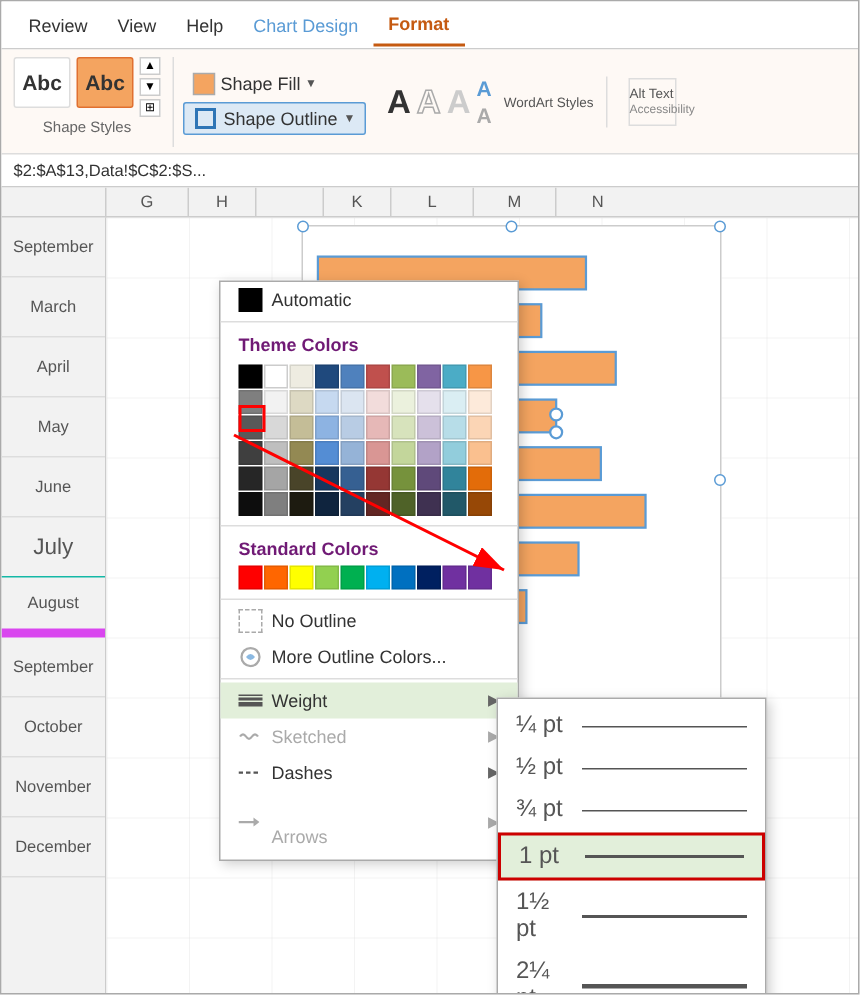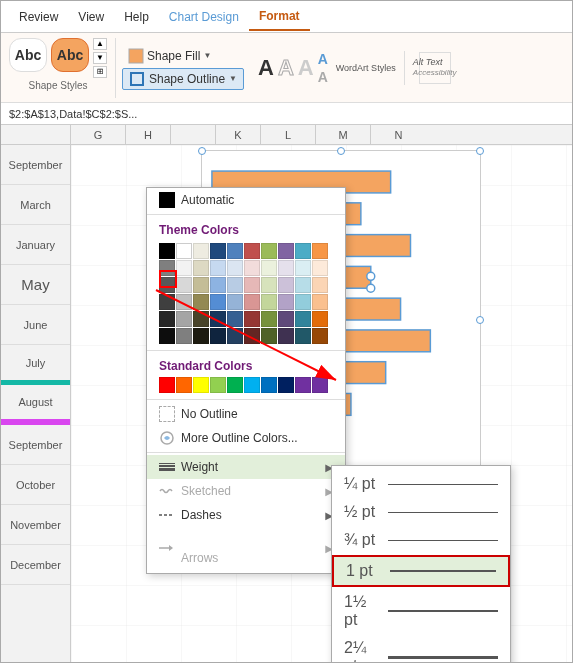--- a/index.html
+++ b/index.html
@@ -83,21 +83,21 @@
       height: 34px;
       border: 1px solid #ddd;
       background: white;
       cursor: pointer;
       display: flex;
       align-items: center;
       justify-content: center;
       font-size: 14px;
       font-weight: bold;
       color: #333;
-      border-radius: 12px;
+      border-radius: 2px;
     }
     .abc-btn.orange-bg {
       background: #f4a460;
       border-color: #e07030;
     }
     .group-label {
       font-size: 10px;
       color: #666;
       text-align: center;
     }
@@ -288,25 +288,24 @@
       flex-direction: column;
       align-items: center;
       padding: 0 8px;
     }
     .alt-text-icon {
       width: 32px;
       height: 32px;
       border: 1px solid #ddd;
       display: flex;
       align-items: center;
-      justify-content: center;
+      justify-content: flex-start;
       font-size: 10px;
       color: #555;
       cursor: pointer;
-      font-style: italic;
     }
   </style>
 </head>
 <body>
 
 <div class="window">
 
   <div class="ribbon-tabs">
     <button class="ribbon-tab">Review</button>
     <button class="ribbon-tab">View</button>
@@ -386,24 +385,24 @@
         <div style="width:45px;border-right:1px solid #ccc;"></div>
         <div style="width:45px;border-right:1px solid #ccc;display:flex;align-items:center;justify-content:center;font-size:11px;color:#555;">K</div>
         <div style="width:55px;border-right:1px solid #ccc;display:flex;align-items:center;justify-content:center;font-size:11px;color:#555;">L</div>
         <div style="width:55px;border-right:1px solid #ccc;display:flex;align-items:center;justify-content:center;font-size:11px;color:#555;">M</div>
         <div style="width:55px;display:flex;align-items:center;justify-content:center;font-size:11px;color:#555;">N</div>
       </div>
 
       <div style="position:absolute;top:20px;left:0;width:70px;bottom:0;background:#f2f2f2;border-right:1px solid #ccc;">
         <div style="height:40px;border-bottom:1px solid #ddd;display:flex;align-items:center;justify-content:center;font-size:11px;color:#555;">September</div>
         <div style="height:40px;border-bottom:1px solid #ddd;display:flex;align-items:center;justify-content:center;font-size:11px;color:#555;">March</div>
-        <div style="height:40px;border-bottom:1px solid #ddd;display:flex;align-items:center;justify-content:center;font-size:11px;color:#555;">January</div>
-        <div style="height:40px;border-bottom:1px solid #ddd;display:flex;align-items:center;justify-content:center;font-size:15px;color:#555;">May</div>
+        <div style="height:40px;border-bottom:1px solid #ddd;display:flex;align-items:center;justify-content:center;font-size:11px;color:#555;">April</div>
+        <div style="height:40px;border-bottom:1px solid #ddd;display:flex;align-items:center;justify-content:center;font-size:11px;color:#555;">May</div>
         <div style="height:40px;border-bottom:1px solid #ddd;display:flex;align-items:center;justify-content:center;font-size:11px;color:#555;">June</div>
-        <div style="height:40px;border-bottom:5px solid #14b8a6;display:flex;align-items:center;justify-content:center;font-size:11px;color:#555;">July</div>
+        <div style="height:40px;border-bottom:1px solid #14b8a6;display:flex;align-items:center;justify-content:center;font-size:15px;color:#555;">July</div>
         <div style="height:40px;border-bottom:6px solid #d946ef;display:flex;align-items:center;justify-content:center;font-size:11px;color:#555;">August</div>
         <div style="height:40px;border-bottom:1px solid #ddd;display:flex;align-items:center;justify-content:center;font-size:11px;color:#555;">September</div>
         <div style="height:40px;border-bottom:1px solid #ddd;display:flex;align-items:center;justify-content:center;font-size:11px;color:#555;">October</div>
         <div style="height:40px;border-bottom:1px solid #ddd;display:flex;align-items:center;justify-content:center;font-size:11px;color:#555;">November</div>
         <div style="height:40px;border-bottom:1px solid #ddd;display:flex;align-items:center;justify-content:center;font-size:11px;color:#555;">December</div>
       </div>
 
       <div style="position:absolute;top:20px;left:70px;right:0;bottom:0;background:white;">
 
         <svg width="100%" height="100%" style="position:absolute;top:0;left:0;">

